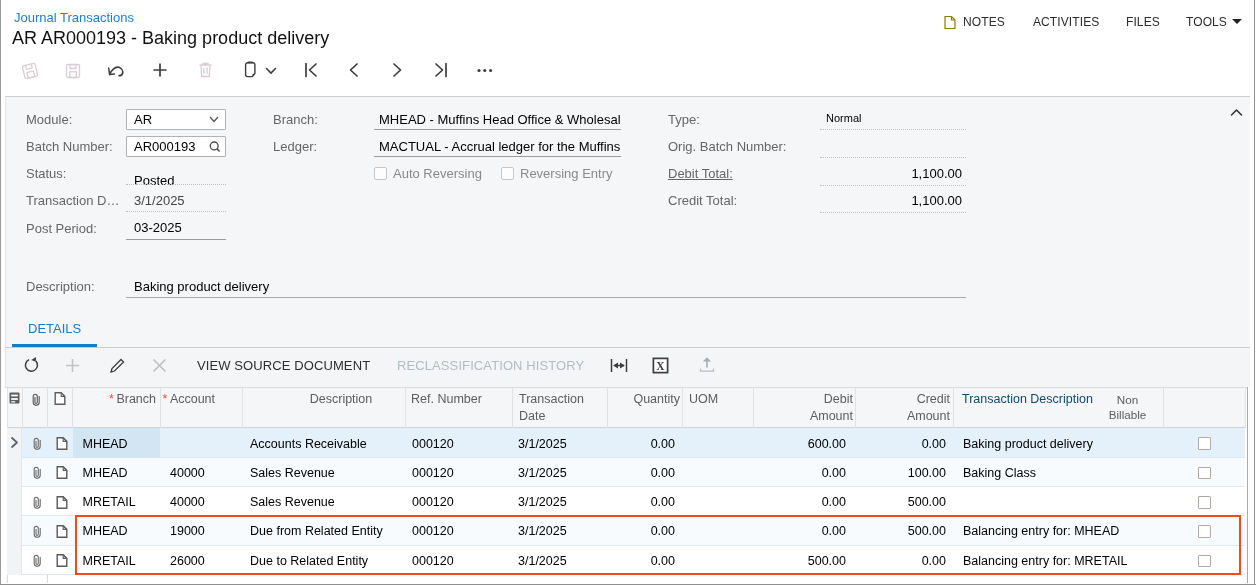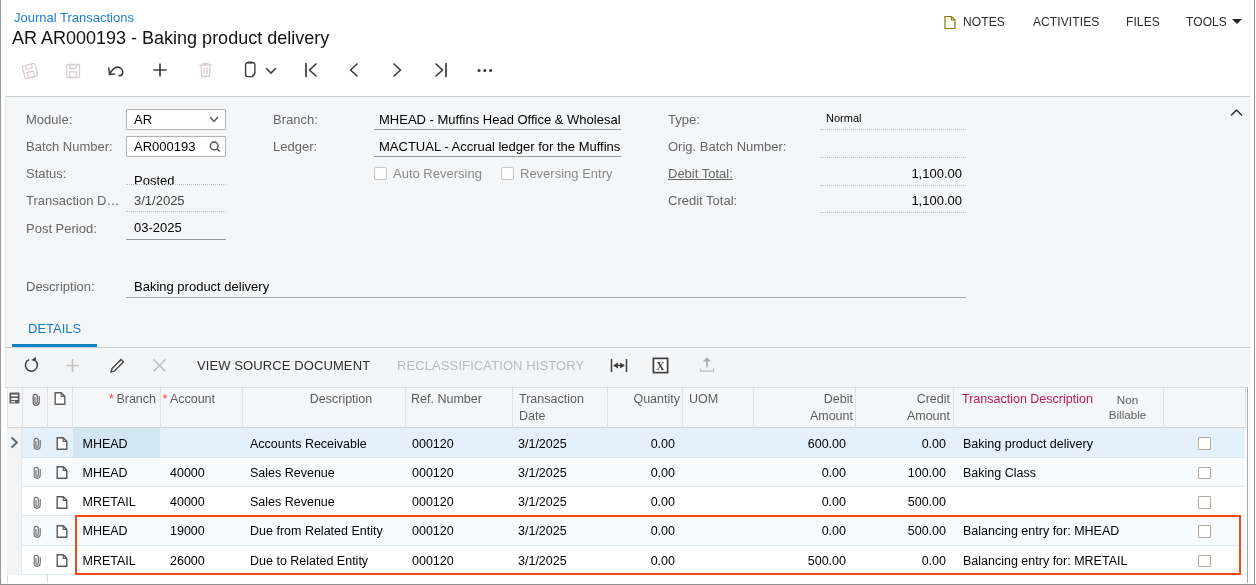--- a/index.html
+++ b/index.html
@@ -216,21 +216,21 @@
 <div class="abs" style="left:1245px;top:388px;width:1px;height:40px;background:#e0e3e6;"></div>
 <div class="abs" style="left:73px;top:390.5px;width:86.5px;padding:0 3.5px;font-size:12.5px;line-height:17.5px;color:#5d5d5d;text-align:right;white-space:nowrap;overflow:hidden;"><span style="color:#f4443c;">*</span> Branch</div>
 <div class="abs" style="left:160.5px;top:390.5px;width:81.5px;padding:0 2px;font-size:12.5px;line-height:17.5px;color:#5d5d5d;text-align:left;white-space:nowrap;overflow:hidden;"><span style="color:#f4443c;">*</span> Account</div>
 <div class="abs" style="left:243px;top:390.5px;width:162px;padding:0 8px;font-size:12.5px;line-height:17.5px;color:#5d5d5d;text-align:center;white-space:nowrap;overflow:hidden;margin-left:17px;">Description</div>
 <div class="abs" style="left:406px;top:390.5px;width:106px;padding:0 5px;font-size:12.5px;line-height:17.5px;color:#5d5d5d;text-align:left;white-space:nowrap;overflow:hidden;">Ref. Number</div>
 <div class="abs" style="left:513px;top:390.5px;width:94px;padding:0 6px;font-size:12.5px;line-height:17.5px;color:#5d5d5d;text-align:left;white-space:nowrap;overflow:hidden;">Transaction<br>Date</div>
 <div class="abs" style="left:608px;top:390.5px;width:74px;padding:0 2px;font-size:12.5px;line-height:17.5px;color:#5d5d5d;text-align:right;white-space:nowrap;overflow:hidden;">Quantity</div>
 <div class="abs" style="left:683px;top:390.5px;width:70px;padding:0 6px;font-size:12.5px;line-height:17.5px;color:#5d5d5d;text-align:left;white-space:nowrap;overflow:hidden;">UOM</div>
 <div class="abs" style="left:754px;top:390.5px;width:101px;padding:0 2px;font-size:12.5px;line-height:17.5px;color:#5d5d5d;text-align:right;white-space:nowrap;overflow:hidden;">Debit<br>Amount</div>
 <div class="abs" style="left:856px;top:390.5px;width:97px;padding:0 3px;font-size:12.5px;line-height:17.5px;color:#5d5d5d;text-align:right;white-space:nowrap;overflow:hidden;">Credit<br>Amount</div>
-<div class="abs" style="left:954px;top:390.5px;width:209px;padding:0 8px;font-size:12.5px;line-height:17.5px;color:#be185d;text-align:left;white-space:nowrap;overflow:hidden;">Transaction Description</div>
+<div class="abs" style="left:954px;top:390.5px;width:209px;padding:0 8px;font-size:12.5px;line-height:17.5px;color:#0c4a6e;text-align:left;white-space:nowrap;overflow:hidden;">Transaction Description</div>
 <div class="abs" style="left:1095px;top:391.5px;width:65px;font-size:11.7px;line-height:15.5px;color:#5d5d5d;text-align:center;">Non<br>Billable</div>
 <div class="abs" style="left:9px;top:392px;">
     <svg width="11" height="12" viewBox="0 0 11 12">
       <rect x="0.5" y="0.5" width="10" height="11" rx="1" fill="#5d5d5d"></rect>
       <rect x="2.2" y="2.6" width="6.6" height="1.8" fill="#fff"></rect>
       <rect x="2.2" y="6.1" width="6.6" height="1.8" fill="#fff"></rect>
       <rect x="2.2" y="9.2" width="4" height="1.2" fill="#fff"></rect>
     </svg>
   </div>
 <div class="abs" style="left:30.5px;top:392.5px;">

